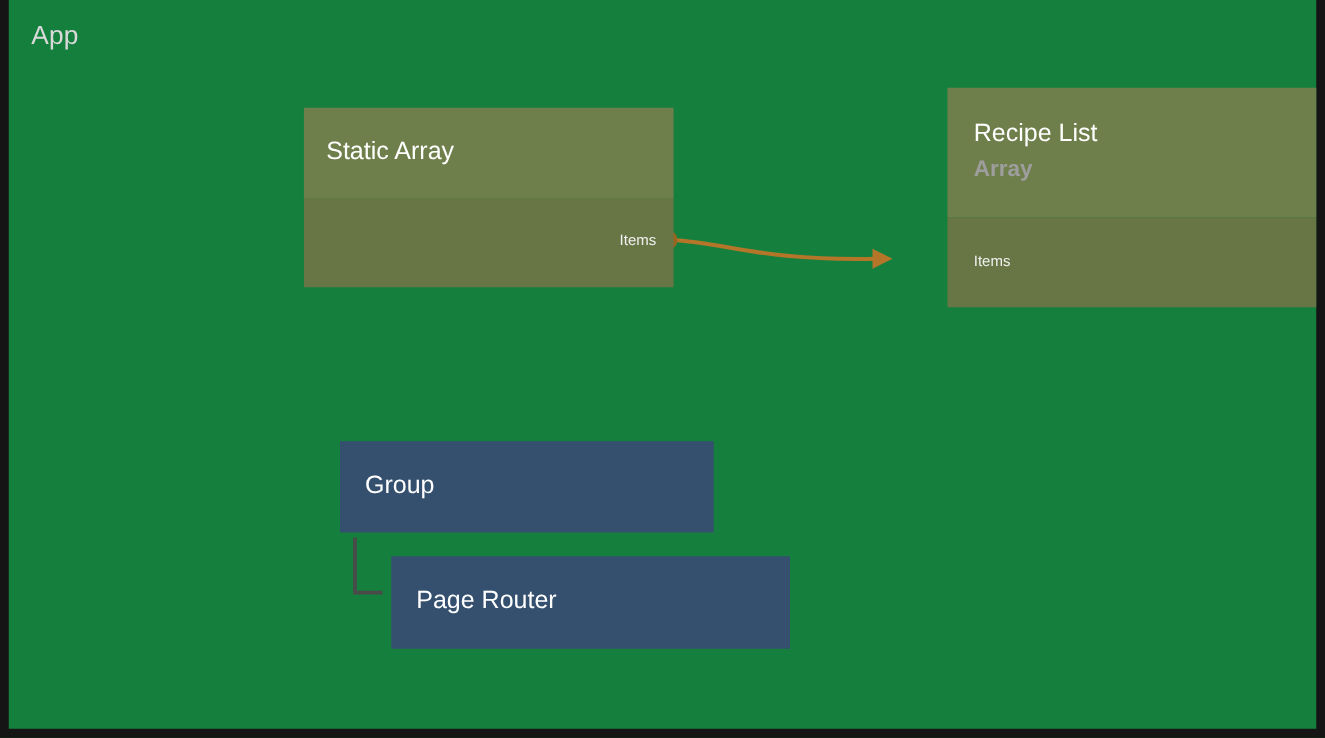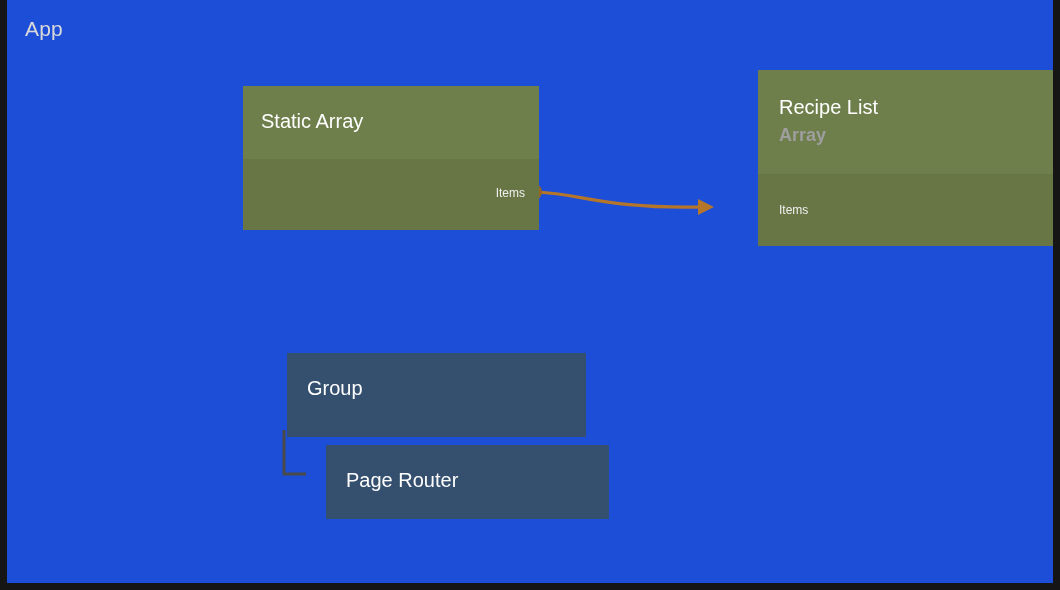--- a/index.html
+++ b/index.html
@@ -22,21 +22,21 @@
     height: 590px;
     background: #151515;
     box-sizing: border-box;
   }
   #canvas {
     position: absolute;
     left: 7px;
     top: 0px;
     width: 1046px;
     height: 583px;
-    background: #1d4ed8;
+    background: #15803d;
     overflow: hidden;
   }
 
   
   #canvas-title {
     position: absolute;
     left: 18px;
     top: 17px;
     font-size: 21px;
     color: #d9d9d9;
@@ -138,39 +138,38 @@
     position: relative;
   }
   #node-recipe-list .port-row-in {
     position: absolute;
     left: 21px;
     top: 26px;
   }
 
   
   #node-group {
-    left: 280px;
+    left: 265px;
     top: 353px;
     width: 299px;
-    height: 84px;
+    height: 73px;
     text-align: right;
   }
   #node-group .node-title {
     position: absolute;
     left: 20px;
     top: 24px;
   }
 
   
   #node-page-router {
     left: 306px;
     top: 445px;
-    width: 283px;
+    width: 319px;
     height: 74px;
-    margin-left: 13px;
   }
   #node-page-router .node-title {
     position: absolute;
     left: 20px;
     top: 24px;
   }
 
   
   #edges-layer {
     position: absolute;

